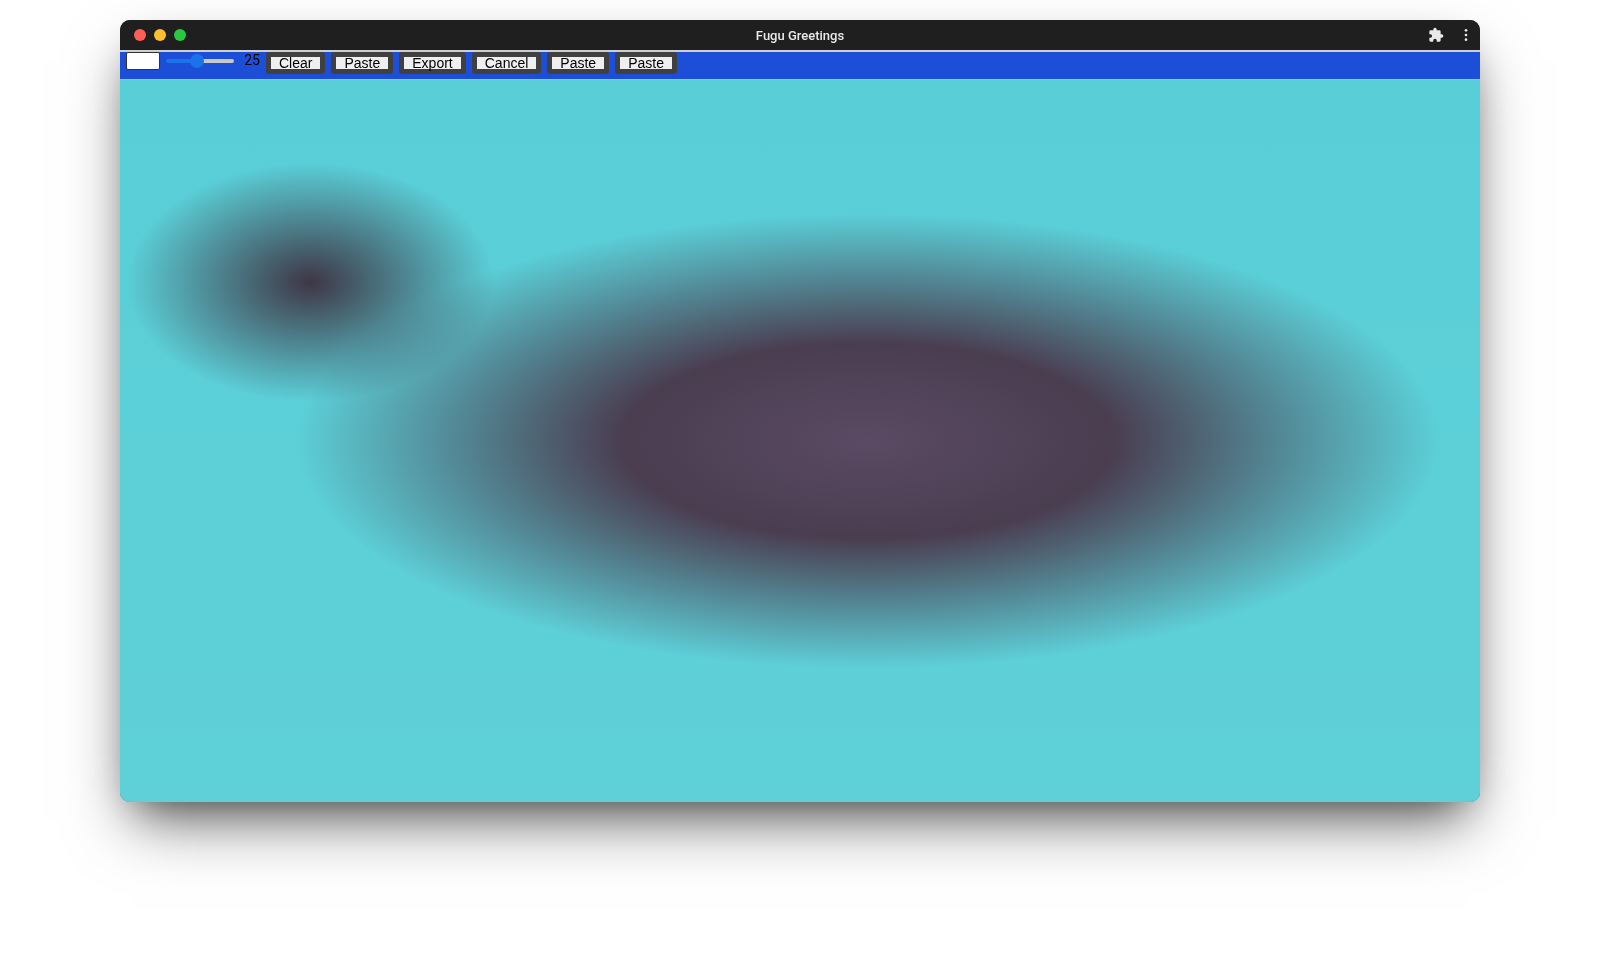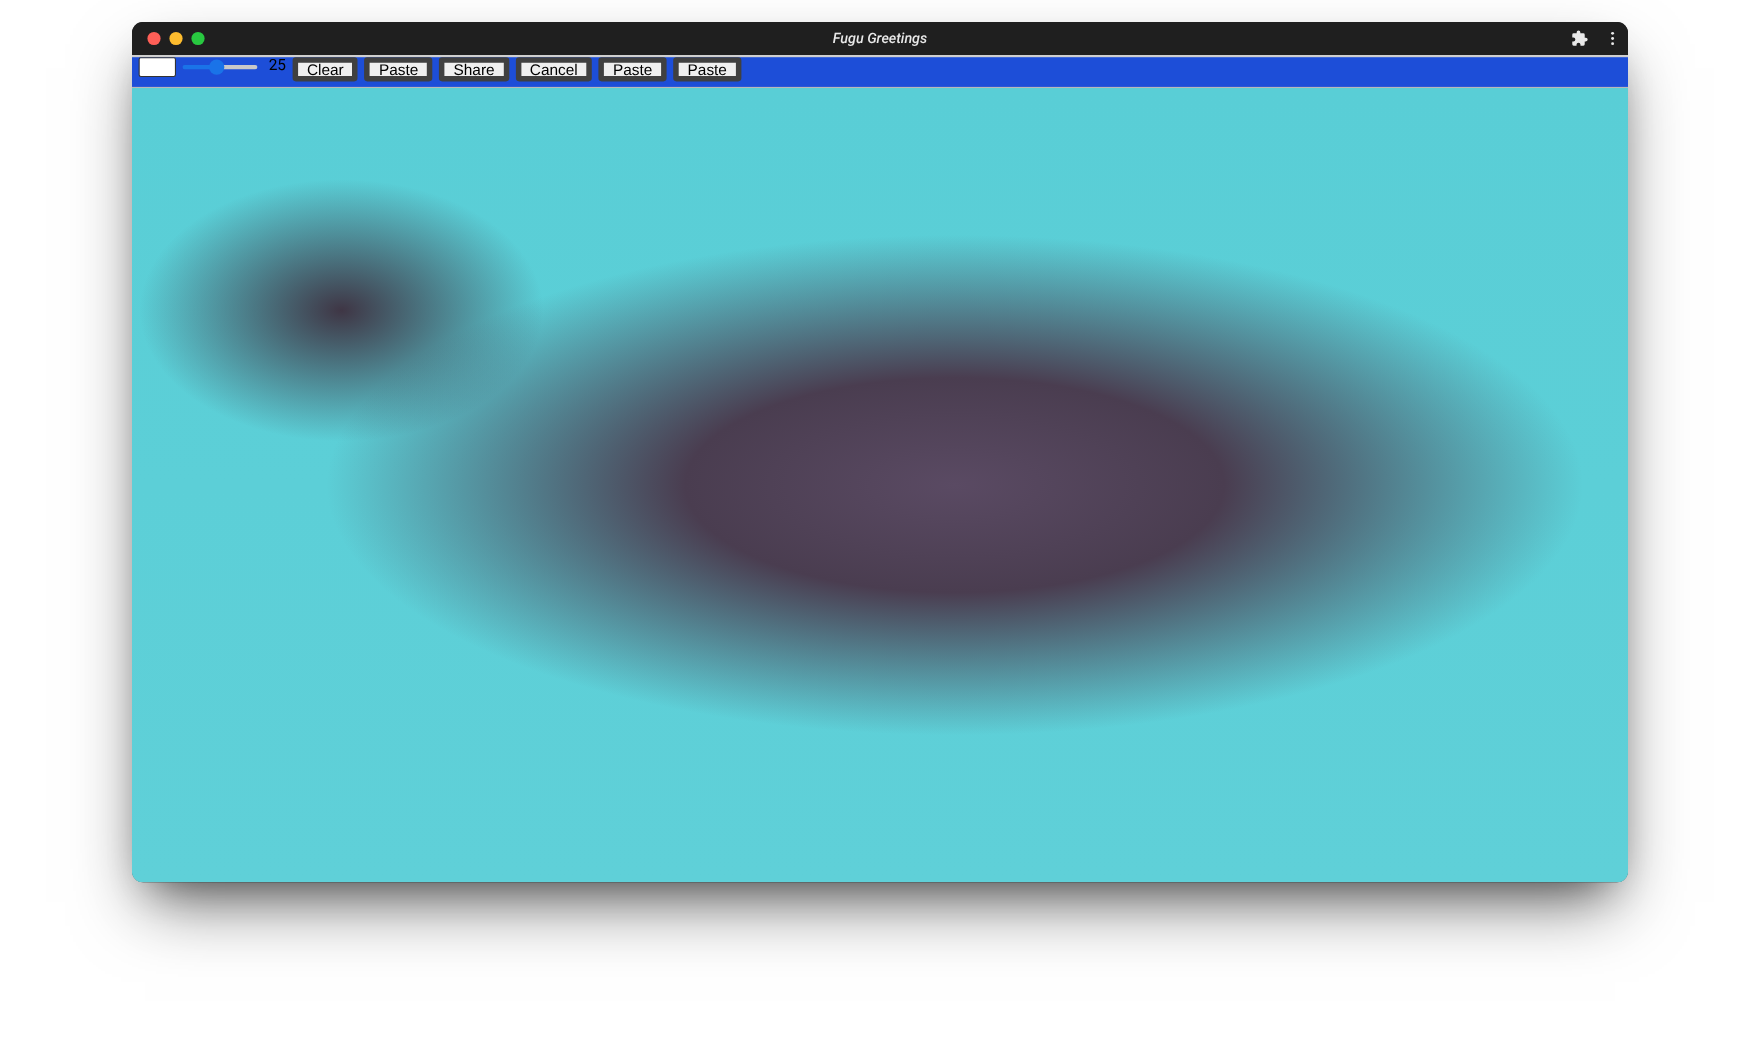--- a/index.html
+++ b/index.html
@@ -34,21 +34,20 @@
   }
   .traffic-lights { display: flex; gap: 8px; margin-left: 6px; }
   .tl { width: 12px; height: 12px; border-radius: 50%; }
   .tl.red   { background:#ff5f57; }
   .tl.amber { background:#febc2e; }
   .tl.green { background:#28c840; }
   .title {
     position: absolute; left:0; right:0; text-align: center;
     color: #e9e9e9; font-size: 13px; font-weight: 500;
     pointer-events: none;
-    font-style: italic;
   }
   .titlebar-right {
     position: absolute; right: 6px; top: 0; bottom: 0;
     display: flex; align-items: center; gap: 14px;
   }
   .ext-icon svg, .menu-dots svg { display:block; }
 
   
   .toolbar {
     height: 30px;
@@ -172,21 +171,21 @@
 
   <div class="toolbar">
     <div class="color-swatch"></div>
     <div class="range-wrap">
       <div class="range-track"></div>
       <div class="range-thumb"></div>
     </div>
     <span class="range-value">25</span>
     <button class="btn">Clear</button>
     <button class="btn">Paste</button>
-    <button class="btn">Share</button>
+    <button class="btn">Export</button>
     <button class="btn">Cancel</button>
     <button class="btn">Paste</button>
     <button class="btn">Paste</button>
   </div>
 
   <div class="canvas">
     <div class="img-placeholder"></div>
     <span class="subject-label">pufferfish (fugu)</span>
   </div>
 

